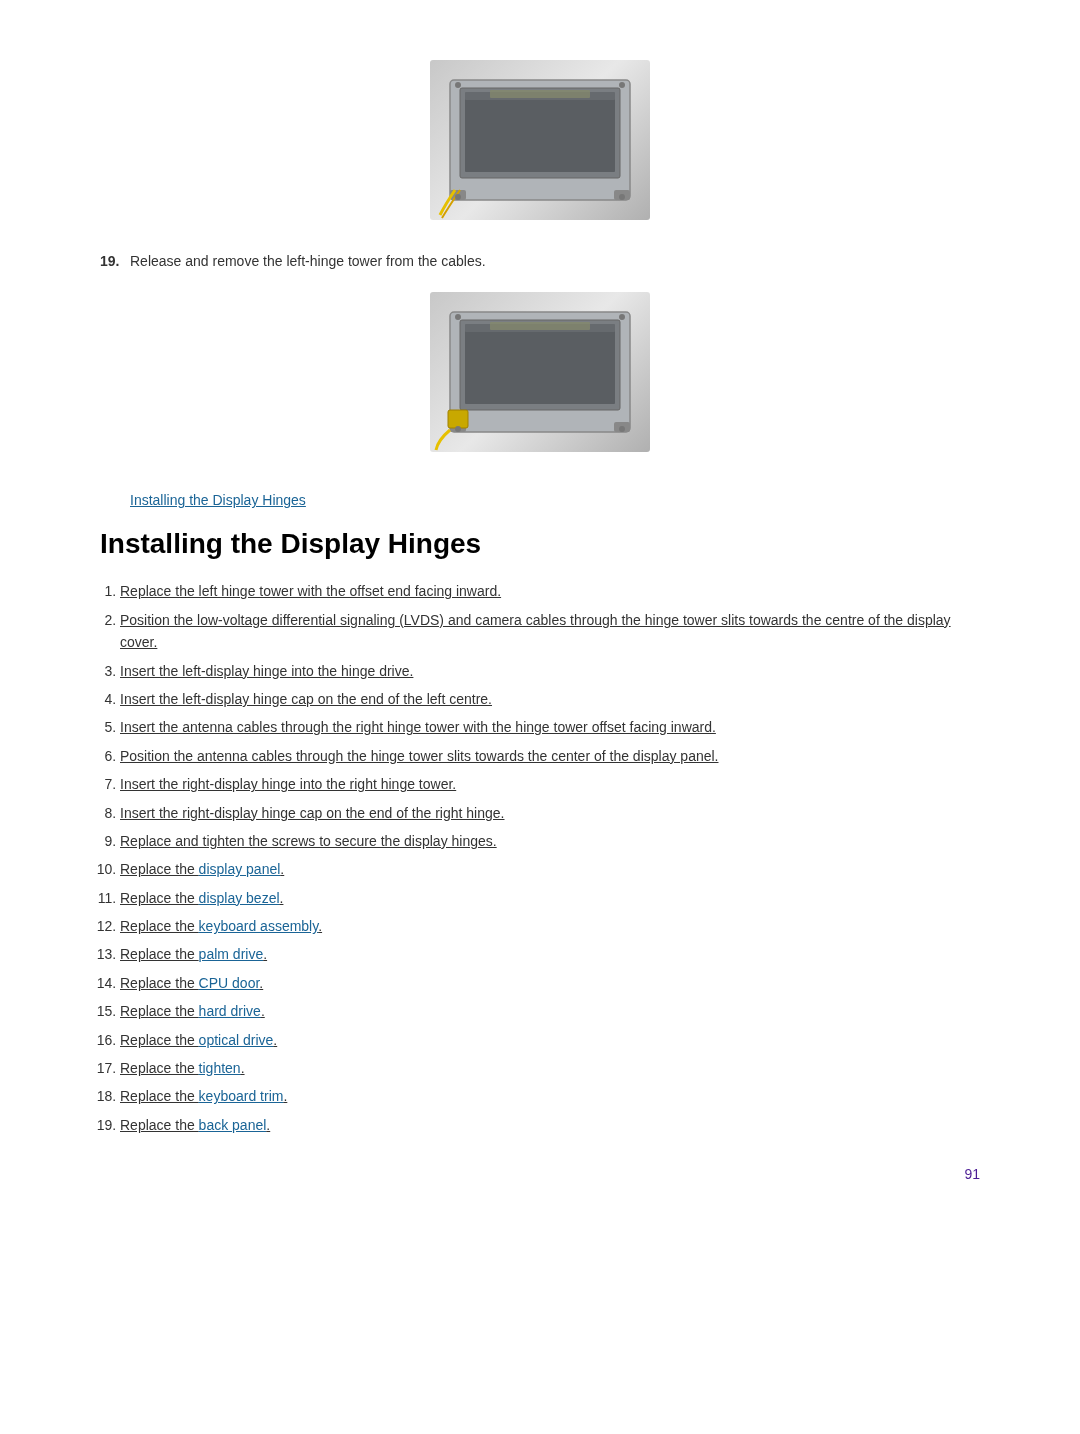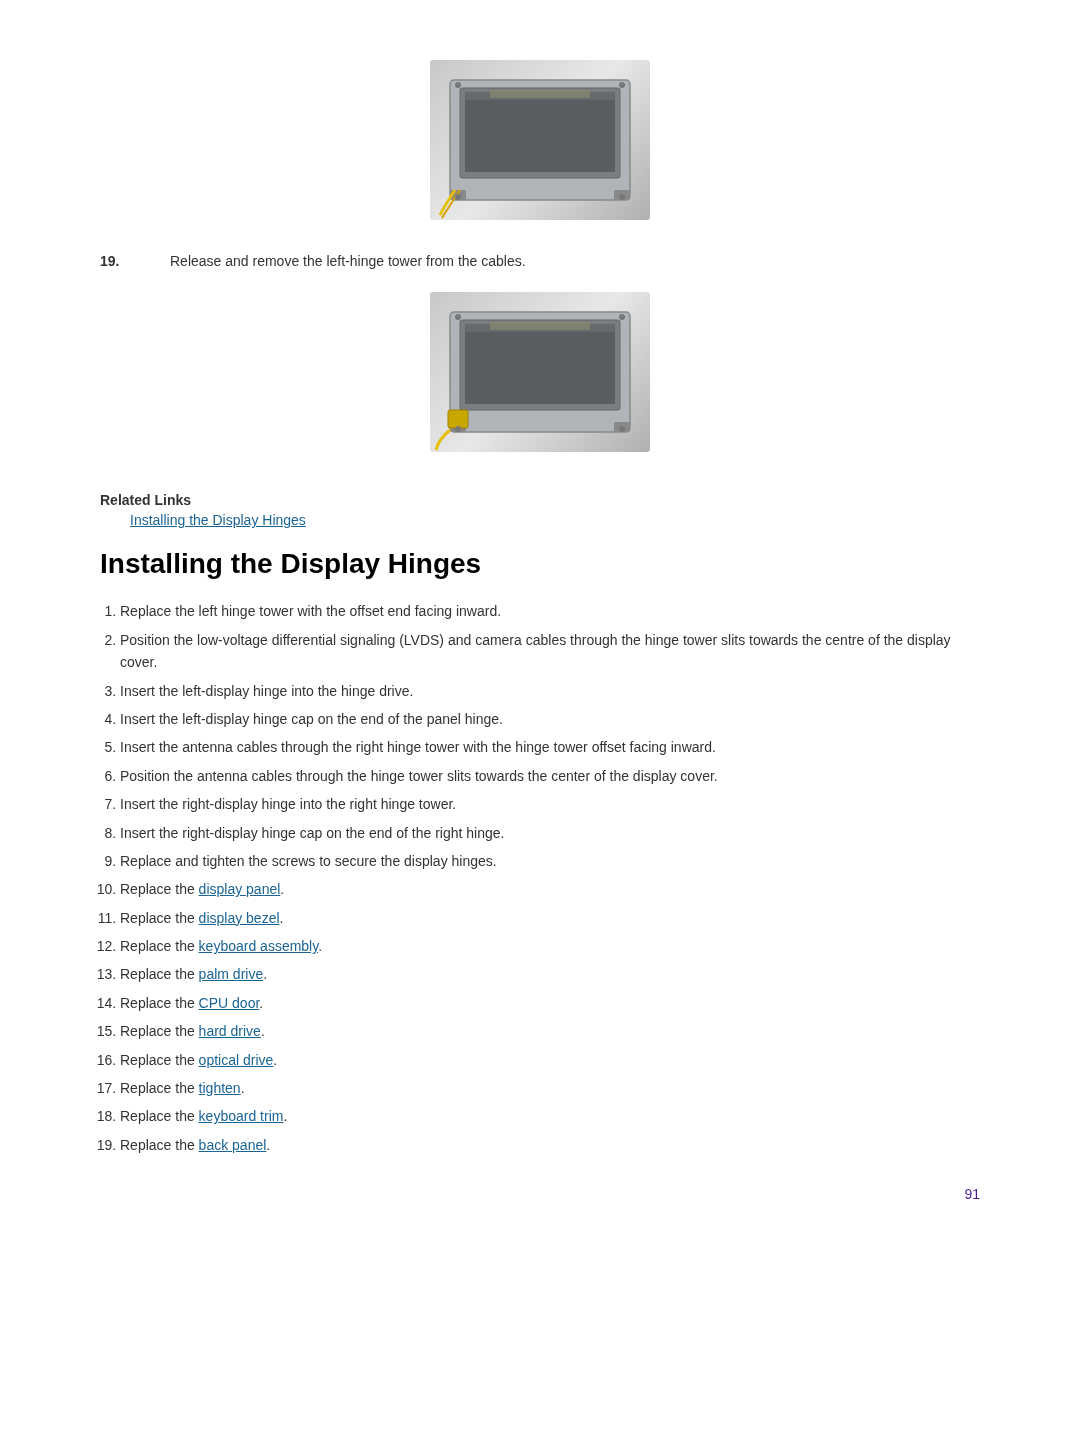--- a/index.html
+++ b/index.html
@@ -16,21 +16,20 @@
       max-width: 1080px;
       position: relative;
     }
     .step-text {
       margin-bottom: 20px;
       line-height: 1.6;
     }
     .step-line {
       display: flex;
       margin-bottom: 20px;
-      gap: 40px;
     }
     .step-num-col {
       min-width: 30px;
       font-weight: bold;
     }
     .step-content {
       flex: 1;
       line-height: 1.6;
     }
     .related-links-section {
@@ -55,20 +54,21 @@
       color: #000000;
       font-family: Arial, sans-serif;
     }
     .numbered-list {
       margin-left: 20px;
     }
     .numbered-list li {
       margin-bottom: 6px;
       line-height: 1.6;
       font-size: 14px;
+      text-decoration: underline;
     }
     .numbered-list li a {
       color: #1a6496;
       text-decoration: underline;
     }
     .page-number {
       position: absolute;
       bottom: 40px;
       right: 100px;
       font-size: 14px;
@@ -155,47 +155,46 @@
         <circle cx="192" cy="137" r="3" fill="#777"></circle>
 
         <rect x="60" y="30" width="100" height="8" rx="1" fill="#8a9060" opacity="0.5"></rect>
 
         <rect x="35" y="32" width="150" height="8" rx="1" fill="rgba(255,255,255,0.08)"></rect>
       </svg>
     </div>
   </div>
 
   <div class="related-links-section">
-    <div class="related-links-title">Related Links</div>
     <div style="padding-left: 30px;">
       <a href="#">Installing the Display Hinges</a>
     </div>
   </div>
 
   <h2 class="section-heading" id="installing-the-display-hinges">Installing the Display Hinges</h2>
 
   <ol class="numbered-list">
 
     <li>
       <span>Replace the left hinge tower with the offset end facing inward.</span>
     </li>
     <li>
       <span>Position the low-voltage differential signaling (LVDS) and camera cables through the hinge tower slits towards the centre of the display cover.</span>
     </li>
     <li>
       <span>Insert the left-display hinge into the hinge drive.</span>
     </li>
     <li>
-      <span>Insert the left-display hinge cap on the end of the panel hinge.</span>
+      <span>Insert the left-display hinge cap on the end of the left centre.</span>
     </li>
     <li>
       <span>Insert the antenna cables through the right hinge tower with the hinge tower offset facing inward.</span>
     </li>
     <li>
-      <span>Position the antenna cables through the hinge tower slits towards the center of the display cover.</span>
+      <span>Position the antenna cables through the hinge tower slits towards the center of the display panel.</span>
     </li>
     <li>
       <span>Insert the right-display hinge into the right hinge tower.</span>
     </li>
     <li>
       <span>Insert the right-display hinge cap on the end of the right hinge.</span>
     </li>
     <li>
       <span>Replace and tighten the screws to secure the display hinges.</span>
     </li>

